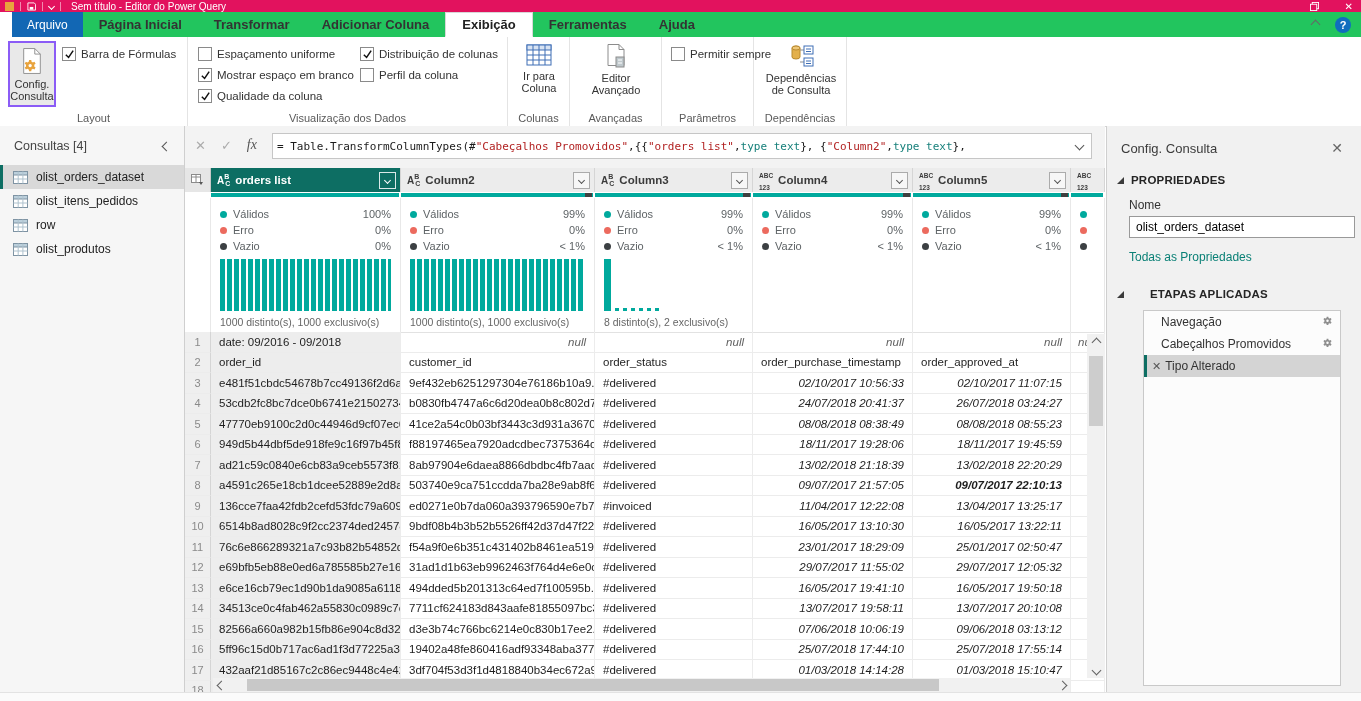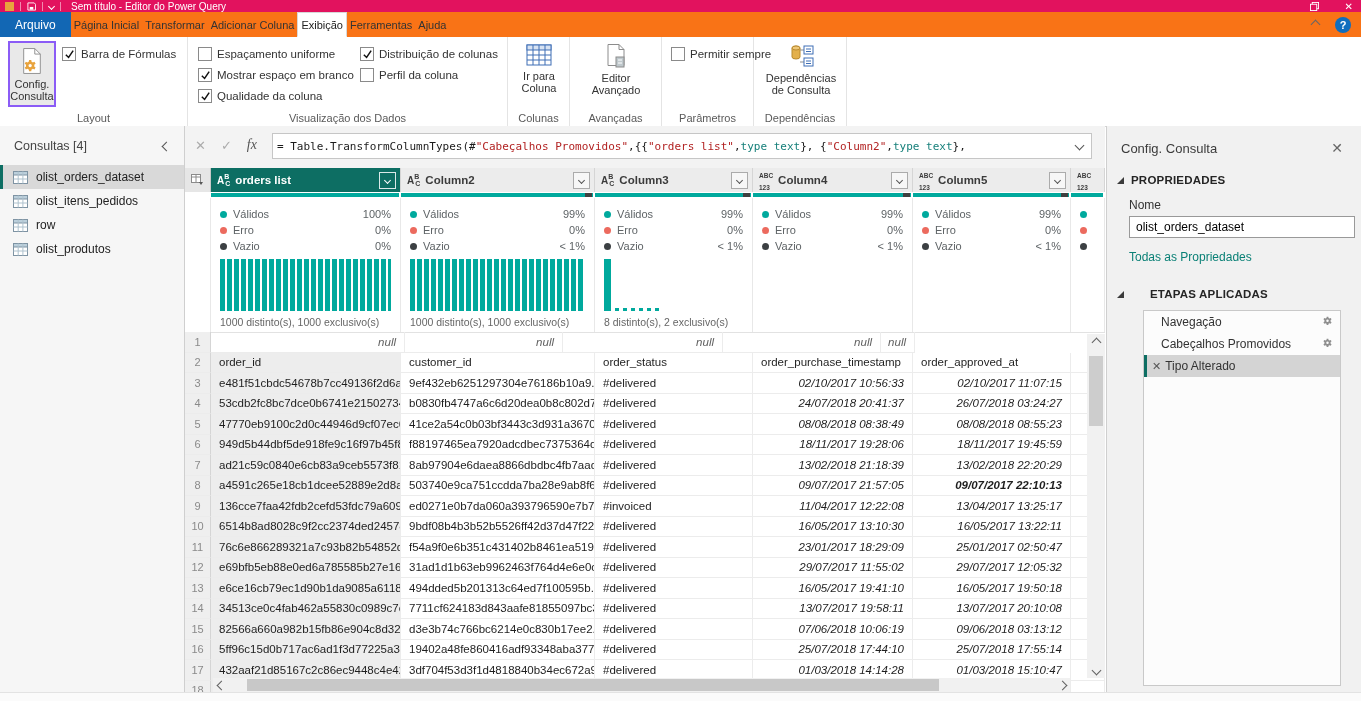--- a/index.html
+++ b/index.html
@@ -6,23 +6,23 @@
   body{width:1361px;height:701px;overflow:hidden;position:relative;background:#fff;
        font-family:"Liberation Sans","DejaVu Sans",sans-serif;font-size:12px;color:#252423;}
   svg{display:block}
   
   .titlebar{position:absolute;top:0;left:0;right:0;height:12px;background:#E2125E;display:flex;align-items:center;color:#fff;}
   .tb-appicon{width:9px;height:9px;background:#E8A33D;margin-left:5px;}
   .tb-sep{width:1px;height:9px;background:rgba(255,255,255,.5);margin:0 6px;}
   .tb-title{font-size:10px;color:#fff;white-space:nowrap;margin-left:4px;}
   .tb-right{position:absolute;right:8px;top:0;height:12px;display:flex;align-items:center;gap:26px;color:#fff;}
   
-  .tabrow{position:absolute;top:12px;left:0;right:0;height:25px;background:#f97316;display:flex;}
+  .tabrow{position:absolute;top:12px;left:12px;right:0;height:25px;background:#22c55e;display:flex;}
   .tab-file{background:#1267B4;color:#fff;padding:0 15px;display:flex;align-items:center;font-size:12px;cursor:default;}
-  .tab{padding:0 3px;display:flex;align-items:center;color:#333;font-size:11px;cursor:default;box-sizing:border-box;}
+  .tab{padding:0 16px;display:flex;align-items:center;color:#333;font-size:13px;cursor:default;box-sizing:border-box;font-weight:bold;}
   .tab.active{border:1px solid #D8D8D8;border-bottom:1px solid #fff;background:#fff;color:#222;}
   .tab-icons{position:absolute;right:10px;top:12px;height:25px;display:flex;align-items:center;gap:16px;}
   .help-circle{width:16px;height:16px;border-radius:50%;background:#106EBE;color:#fff;font-size:11px;font-weight:bold;display:flex;align-items:center;justify-content:center;}
   
   .ribbon{position:absolute;top:37px;left:0;right:0;height:89px;background:#fff;border-bottom:1px solid #D5D5D5;display:flex;}
   .rgroup{position:relative;height:100%;border-right:1px solid #E4E4E4;box-sizing:border-box;flex:0 0 auto;}
   .rgroup-label{position:absolute;bottom:2px;left:0;right:0;text-align:center;color:#5A5A5A;font-size:11px;}
   .bigbtn{position:absolute;display:flex;flex-direction:column;align-items:center;gap:3px;color:#333;font-size:11px;line-height:12px;text-align:center;cursor:default;}
   .bigbtn.toggled{background:#E9E9E9;border:2px solid #8b5cf6;}
   .rcb{position:absolute;display:flex;align-items:center;gap:5px;font-size:11.5px;color:#333;white-space:nowrap;cursor:default;}
@@ -550,20 +550,21 @@
             <span class="slbl"></span>
             <span class="sval"></span>
           </div>
           <div class="hist"></div>
           <div class="sdist"></div>
         </div>
       </div>
     <div class="grows" id="grows-host">
         <div class="grow">
           <div class="rnum">1</div>
+          <div class="cell  selcol" style="width: 190px;">date: 09/2016 - 09/2018</div>
           <div class="cell null" style="width: 194px;">null</div>
           <div class="cell null" style="width: 158px;">null</div>
           <div class="cell null" style="width: 160px;">null</div>
           <div class="cell null" style="width: 158px;">null</div>
           <div class="cell null" style="width: 34px;">null</div>
         </div>
         <div class="grow">
           <div class="rnum">2</div>
           <div class="cell  selcol" style="width: 190px;">order_id</div>
           <div class="cell " style="width: 194px;">customer_id</div>

